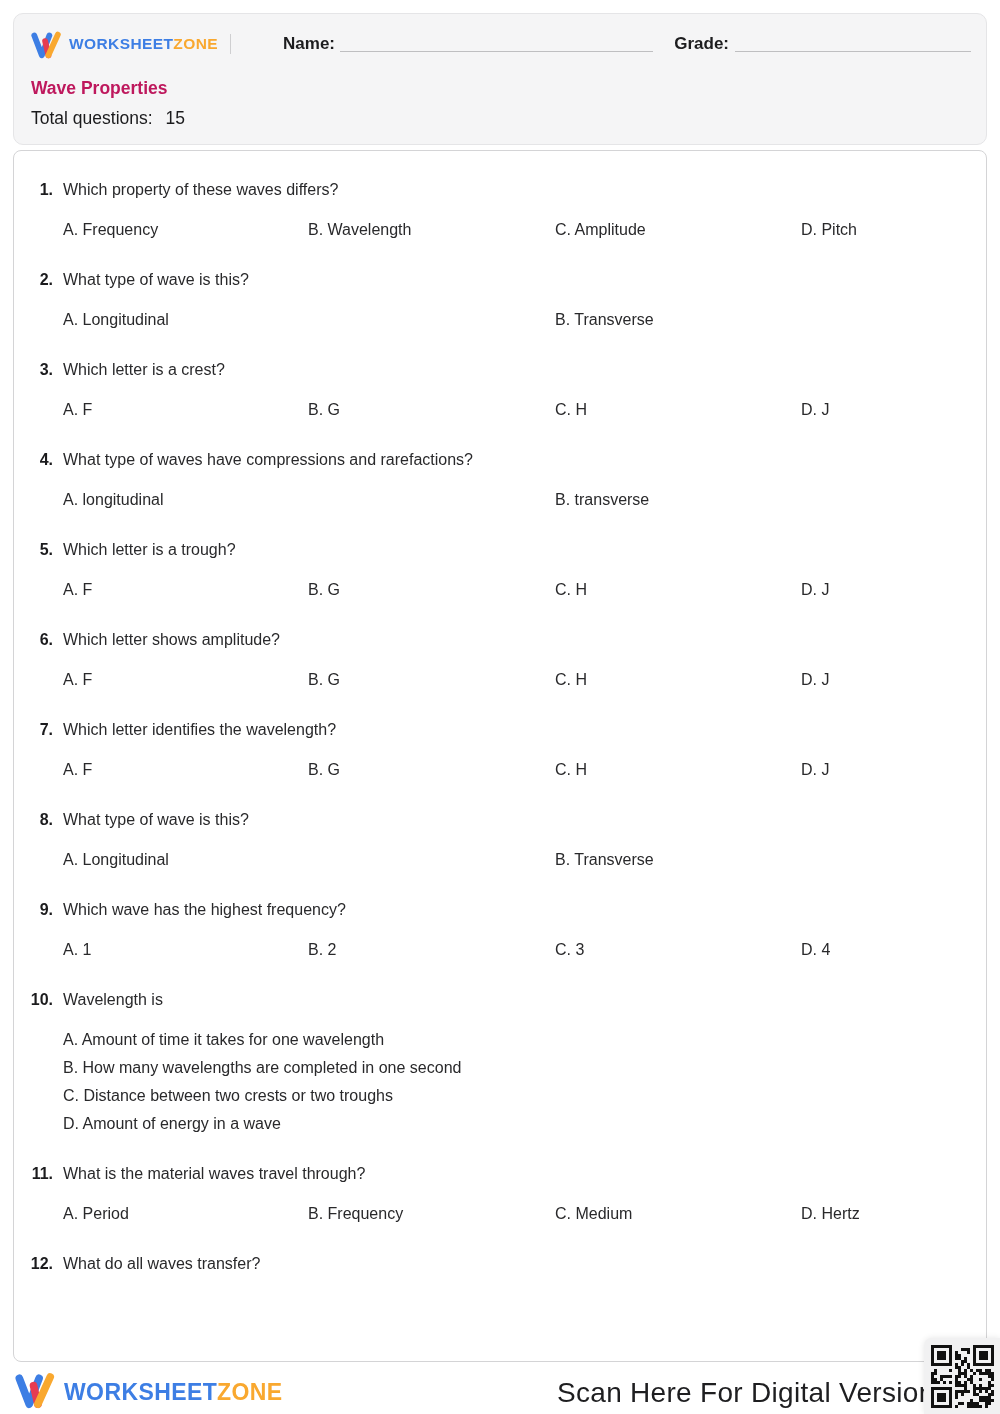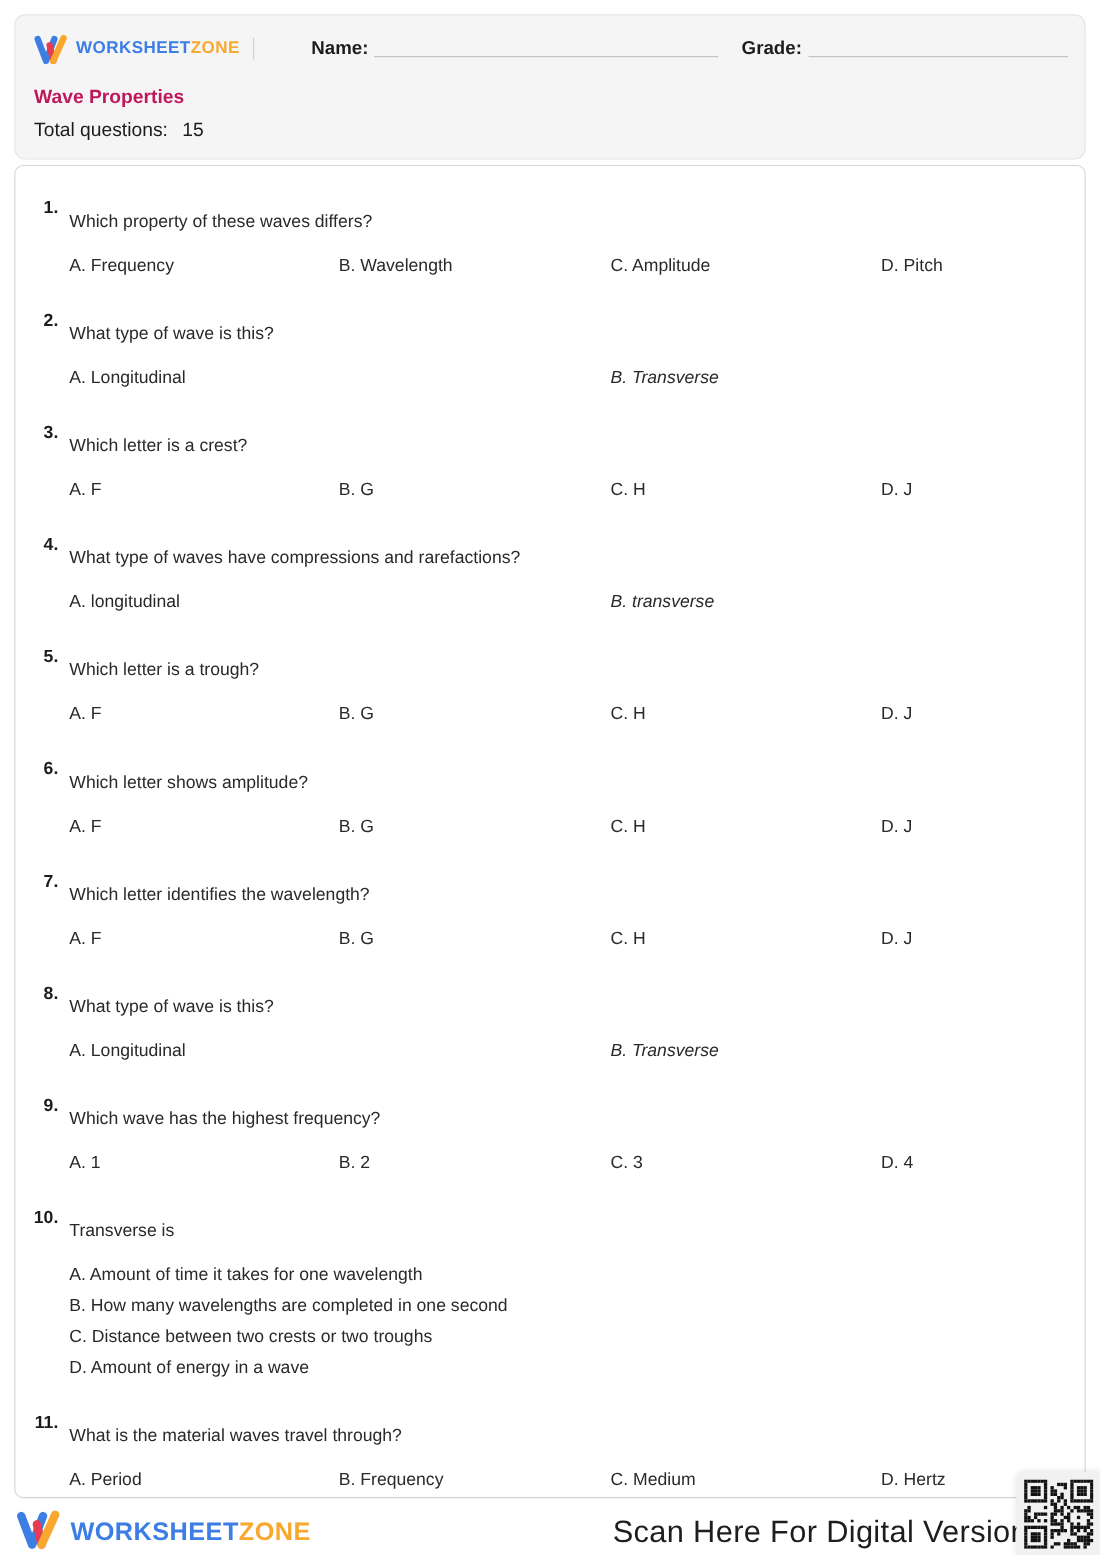--- a/index.html
+++ b/index.html
@@ -53,24 +53,24 @@
     box-sizing: border-box;
     padding: 27px 20px 0 14px;
     overflow: hidden;
   }
   .question { display: flex; margin-bottom: 27px; font-size: 16px; line-height: 23px; }
   .q-num {
     width: 25px; flex: none; text-align: right;
     font-weight: bold; color: #1b1b1d; margin-right: 10px;
   }
   .q-body { flex: 1; min-width: 0; }
-  .q-text { color: #29292b; margin: 12px 0 17px 0; }
+  .q-text { color: #29292b; margin: 0 0 17px 0; }
   .q-options { color: #29292b; }
   .q-options.row { display: grid; grid-template-columns: 221px 223px 222px 1fr; gap: 24px; }
-  .q-options.row .opt-col3 { grid-column: 3; font-style: italic; }
+  .q-options.row .opt-col3 { grid-column: 3; }
   .q-options.stack { display: flex; flex-direction: column; gap: 5px; }
   .question.no-opts .q-text { margin-bottom: 0; }
 
   
   .footer-logo {
     position: absolute; left: 15px; top: 1371px;
     display: flex; align-items: center; height: 42px;
   }
   .footer-logo .wordmark { font-size: 23px; letter-spacing: 0.4px; margin-left: 7px; }
   .scan-text {
@@ -220,21 +220,21 @@
         <span class="opt">B. 2</span>
         <span class="opt">C. 3</span>
         <span class="opt">D. 4</span>
       </div>
     </div>
   </div>
 
   <div class="question">
     <div class="q-num">10.</div>
     <div class="q-body">
-      <div class="q-text">Transverse is</div>
+      <div class="q-text">Wavelength is</div>
       <div class="q-options stack">
         <span class="opt">A. Amount of time it takes for one wavelength</span>
         <span class="opt">B. How many wavelengths are completed in one second</span>
         <span class="opt">C. Distance between two crests or two troughs</span>
         <span class="opt">D. Amount of energy in a wave</span>
       </div>
     </div>
   </div>
 
   <div class="question">

